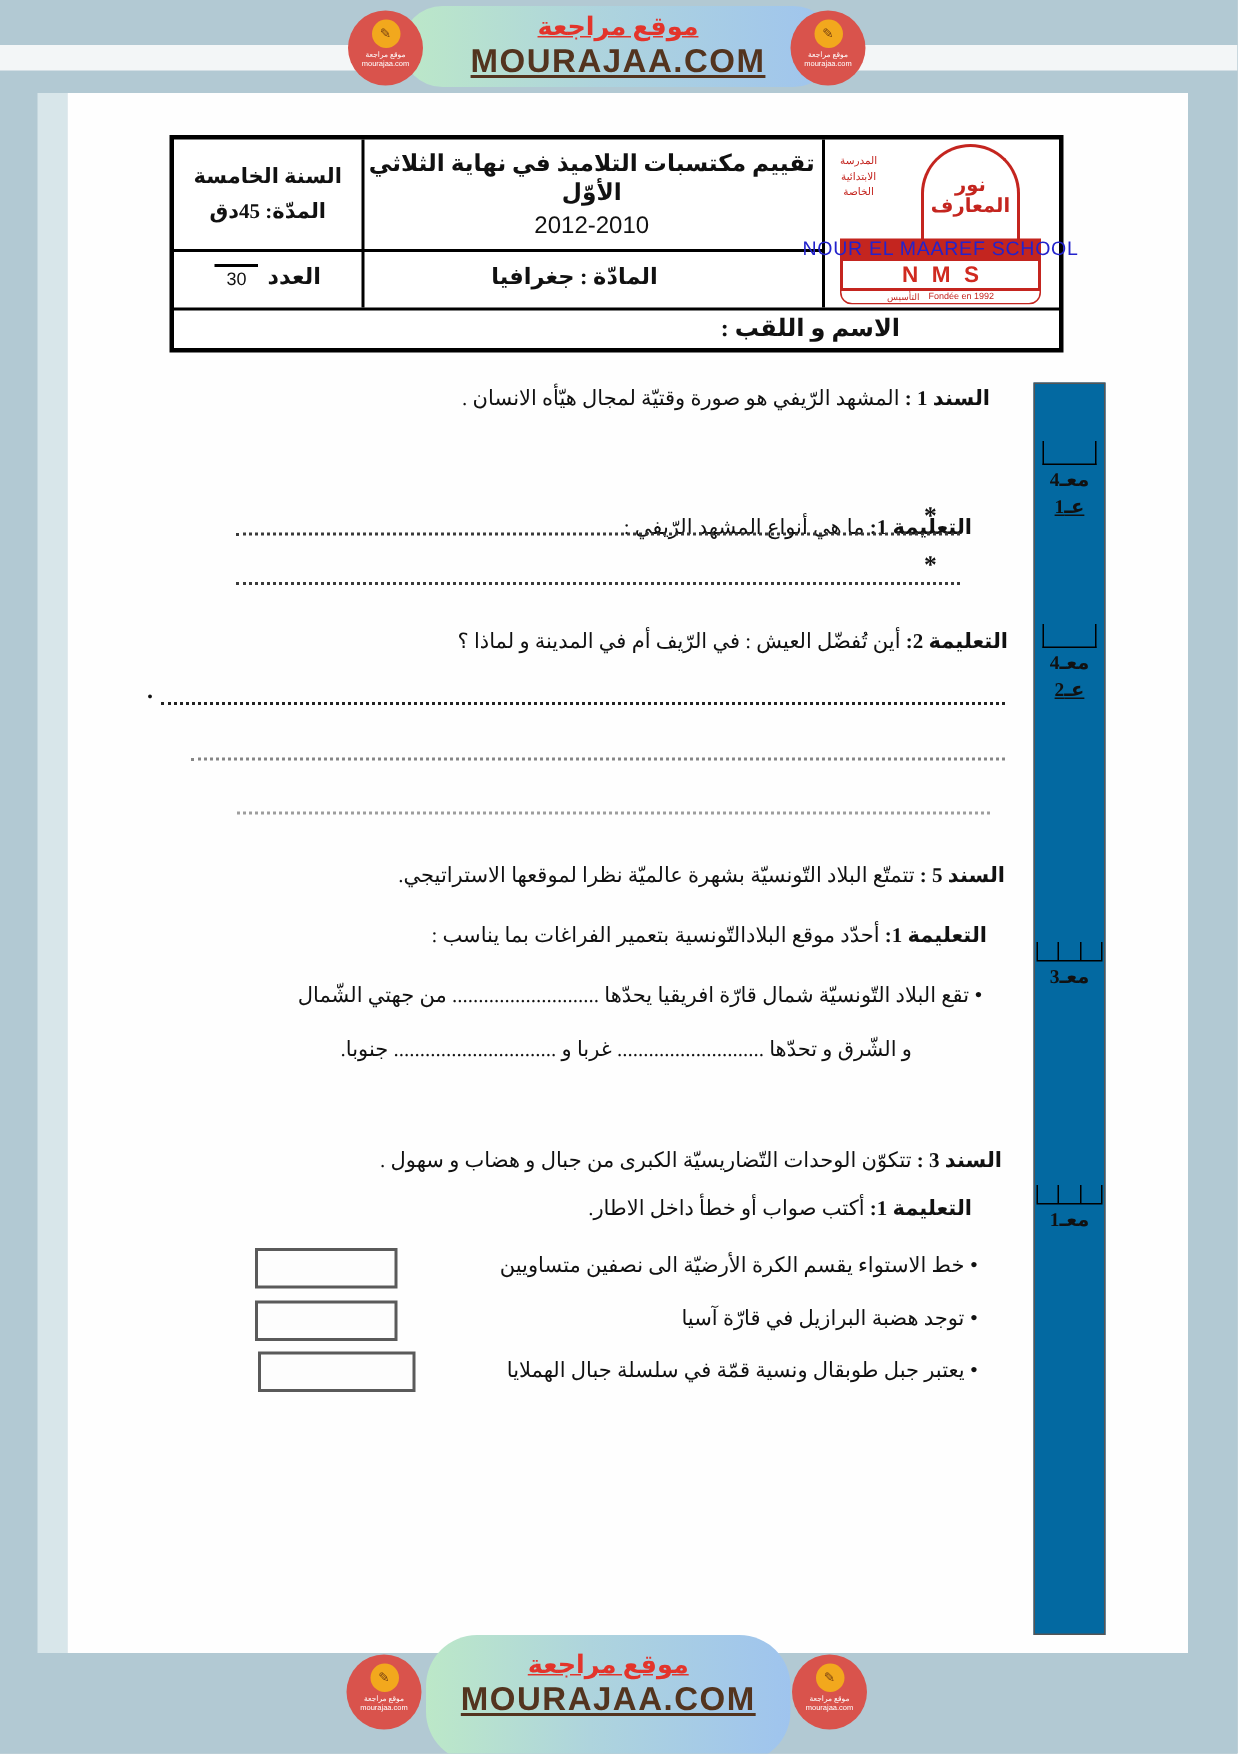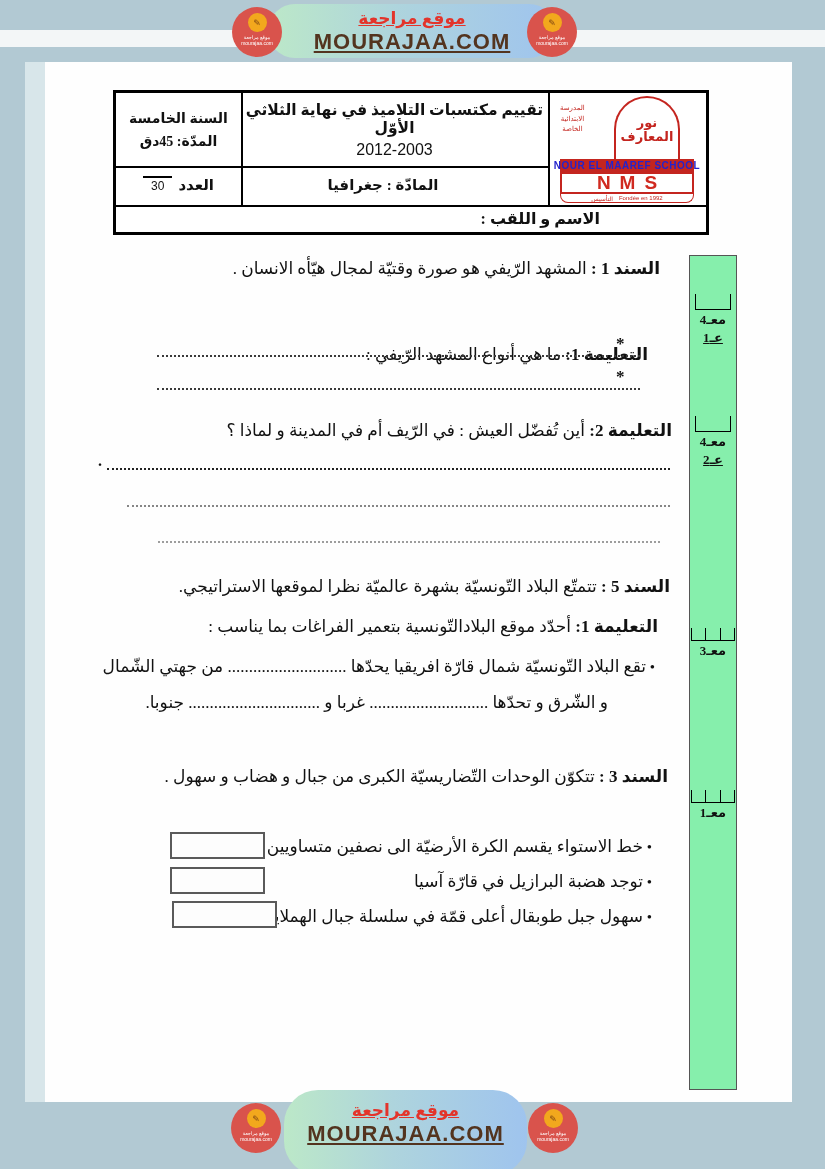--- a/index.html
+++ b/index.html
@@ -61,40 +61,40 @@
 
   
   .logo { position:absolute; left:10px; top:2px; width:138px; height:106px; font-family:"Liberation Sans","DejaVu Sans",sans-serif; }
   .dome { position:absolute; right:16px; top:1px; width:66px; height:66px;
           border:2px solid #c4251f; border-bottom:none; border-radius:33px 33px 0 0;
           display:flex; align-items:center; justify-content:center; }
   .dome span { color:#c4251f; font-weight:bold; font-size:13px; direction:rtl; text-align:center; line-height:1.1; }
   .sidetxt { position:absolute; left:2px; top:8px; color:#c4251f; font-size:7px; direction:rtl; text-align:center; line-height:1.5; }
   .ribbon { position:absolute; left:2px; top:64px; width:134px; height:13px; background:#c4251f;
             display:flex; align-items:center; justify-content:center; }
-  .ribbon span { color:#2323cc; font-weight:bold; font-size:10px; letter-spacing:0.5px; white-space:nowrap; }
+  .ribbon span { color:#2323cc; font-weight:normal; font-size:13px; letter-spacing:0.5px; white-space:nowrap; }
   .nmsbox { position:absolute; left:2px; top:77px; width:134px; height:22px; background:#fff; border:2px solid #c4251f;
             display:flex; align-items:center; justify-content:center; }
-  .nmsbox span { color:#d02a20; font-weight:bold; font-size:19px; letter-spacing:9px; padding-left:9px;
+  .nmsbox span { color:#d02a20; font-weight:bold; font-size:15px; letter-spacing:9px; padding-left:9px;
                  font-family:"Liberation Sans",sans-serif; }
   .founded { position:absolute; left:2px; top:99px; width:134px; height:9px;
              border:1px solid #c4251f; border-top:none; border-radius:0 0 8px 8px;
              color:#c4251f; font-size:6px; display:flex; justify-content:center; gap:6px; align-items:center; }
 
   
-  .line { position:absolute; direction:rtl; text-align:right; font-size:17px; white-space:nowrap; }
+  .line { position:absolute; direction:rtl; text-align:right; font-size:14px; white-space:nowrap; }
   .lbl { font-weight:bold; }
   .star { position:absolute; font-size:17px; font-weight:bold; }
   .dots { position:absolute; height:0; border-bottom:2px dotted #3a3a3a; }
   .period { position:absolute; font-size:16px; font-weight:bold; }
   .bulleted::before { content:"•  "; font-size:15px; }
   .ansbox { position:absolute; background:#fdfdfd; border:2px solid #5a5a5a; }
 
   
-  .gcol { position:absolute; left:689px; top:255px; width:48px; height:835px; border:1.5px solid #555; background:#86efac; }
+  .gcol { position:absolute; left:689px; top:255px; width:48px; height:835px; border:1.5px solid #555; background:#0369a1; }
   .gmark { position:absolute; left:0; width:100%; }
   .bracket { width:36px; height:16px; margin:0 auto; border:1.5px solid #000; border-top:none; }
   .comb { width:44px; height:13px; margin:0 auto; display:flex; border-bottom:1.5px solid #000; }
   .comb i { flex:1; border-left:1.5px solid #000; }
   .comb i:last-child { border-right:1.5px solid #000; }
   .mlabel { text-align:center; font-weight:bold; font-size:13px; direction:rtl; margin-top:2px; }
   .munder { text-decoration:underline; }
 </style>
 </head>
 <body>
@@ -129,21 +129,21 @@
     <div class="cell cellA">
       <span>السنة الخامسة</span>
       <span>المدّة: 45دق</span>
     </div>
     <div class="cell cellB">
       <span>العدد</span>
       <span class="frac">30</span>
     </div>
     <div class="cell cellC">
       <span>تقييم مكتسبات التلاميذ في نهاية الثلاثي الأوّل</span>
-      <span class="years">2012-2003</span>
+      <span class="years">2012-2010</span>
     </div>
     <div class="cell cellD">
       <span>المادّة : جغرافيا</span>
     </div>
 
     <div class="cell cellE">
       <div class="logo">
         <div class="sidetxt">
           <div>المدرسة</div>
           <div>الابتدائية</div>
@@ -205,29 +205,33 @@
     <span>تقع البلاد التّونسيّة شمال قارّة افريقيا يحدّها ............................ من جهتي الشّمال</span>
   </div>
   <div class="line" style="top:692px;left:125px;width:483px;">
     <span>و الشّرق و تحدّها ............................ غربا و ............................... جنوبا.</span>
   </div>
 
   <div class="line" style="top:766px;left:288px;width:380px;">
     <span class="lbl">السند 3 :</span>
     <span>تتكوّن الوحدات التّضاريسيّة الكبرى من جبال و هضاب و سهول .</span>
   </div>
+  <div class="line" style="top:798px;left:358px;width:290px;">
+    <span class="lbl">التعليمة 1:</span>
+    <span>أكتب صواب أو خطأ داخل الاطار.</span>
+  </div>
 
   <div class="line bulleted" style="top:836px;left:290px;width:362px;">
     <span>خط الاستواء يقسم الكرة الأرضيّة الى نصفين متساويين</span>
   </div>
   <div class="line bulleted" style="top:871px;left:395px;width:257px;">
     <span>توجد هضبة البرازيل في قارّة آسيا</span>
   </div>
   <div class="line bulleted" style="top:906px;left:330px;width:322px;">
-    <span>سهول جبل طوبقال أعلى قمّة في سلسلة جبال الهملايا</span>
+    <span>يعتبر جبل طوبقال ونسية قمّة في سلسلة جبال الهملايا</span>
   </div>
   <div class="ansbox" style="left:170px;top:832px;width:95px;height:27px;"></div>
   <div class="ansbox" style="left:170px;top:867px;width:95px;height:27px;"></div>
   <div class="ansbox" style="left:172px;top:901px;width:105px;height:27px;"></div>
 
   <div class="gcol">
     <div class="gmark" style="top:38px;">
       <div class="bracket"></div>
       <div class="mlabel">معـ4</div>
       <div class="mlabel munder">عـ1</div>

